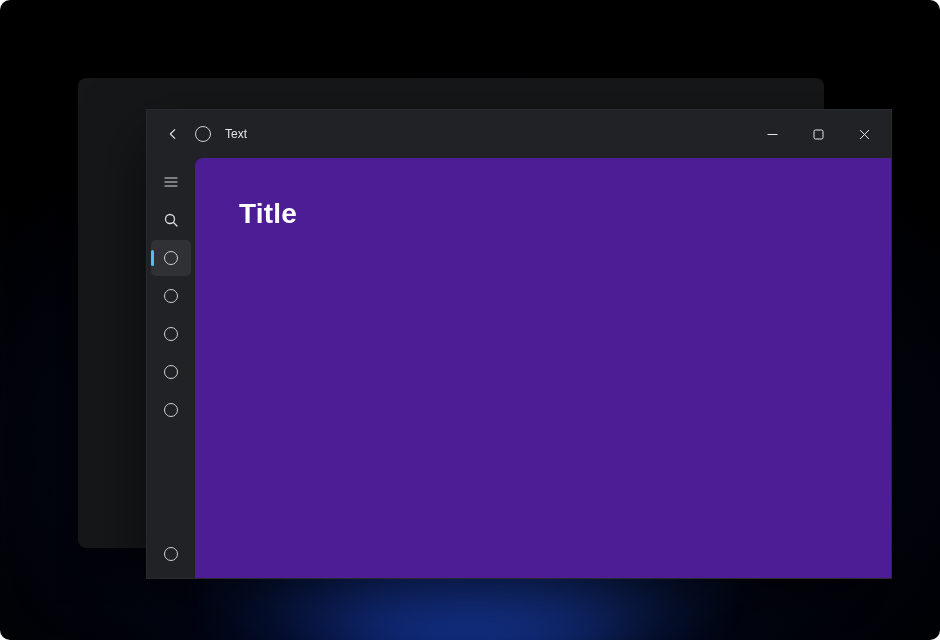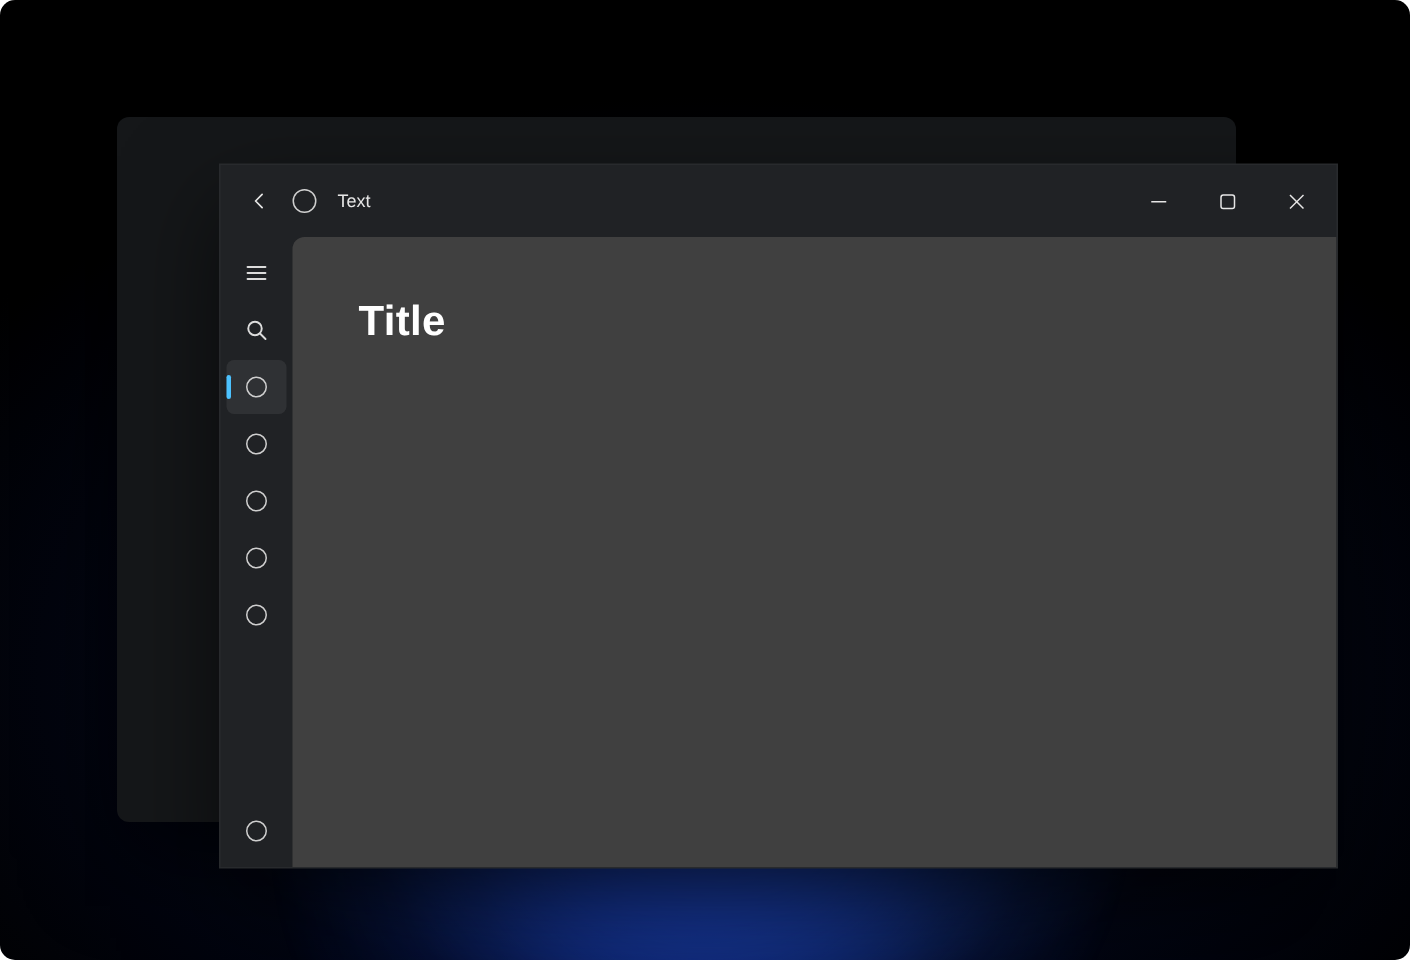--- a/index.html
+++ b/index.html
@@ -111,21 +111,21 @@
       background: #4cc2ff;
       border-radius: 2px;
     }
     .nav-circle {
       width: 14px; height: 14px; border: 1.4px solid #cfcfcf; border-radius: 50%;
     }
     .nav-footer { margin-top: auto; }
 
     .content {
       flex: 1;
-      background: #404040;
+      background: #4c1d95;
       border-top-left-radius: 8px;
       padding: 40px 44px;
       overflow: auto;
     }
     .page-title {
       color: #ffffff;
       font-size: 28px;
       font-weight: 600;
       letter-spacing: 0.2px;
     }

